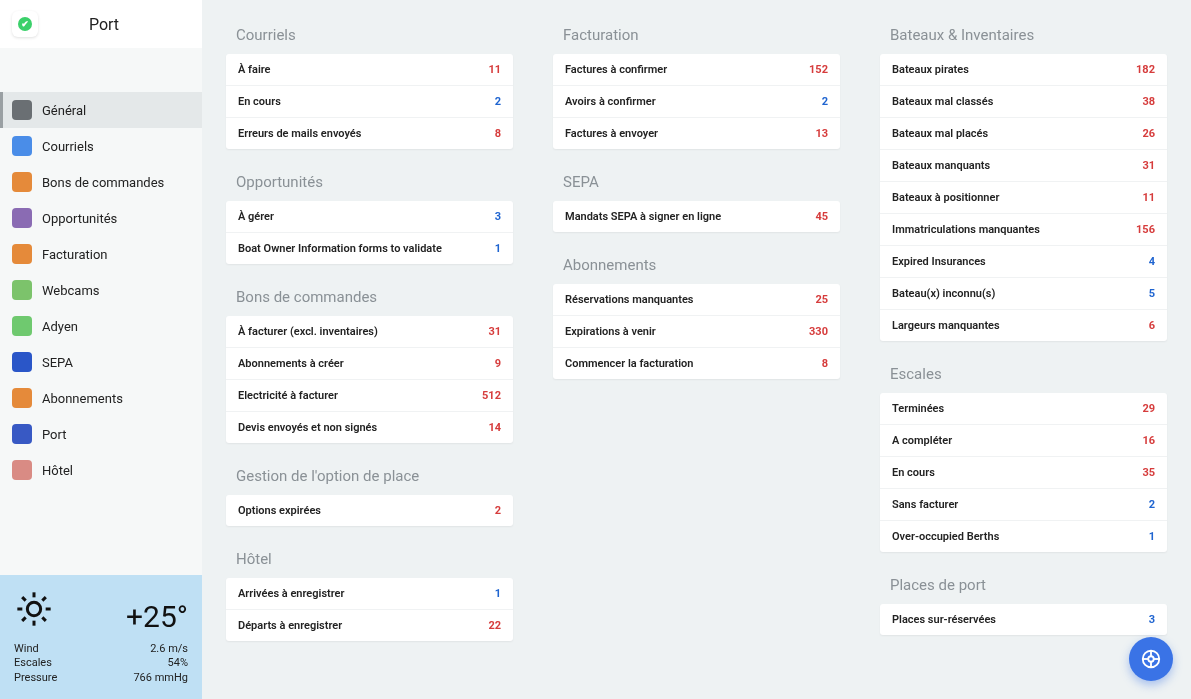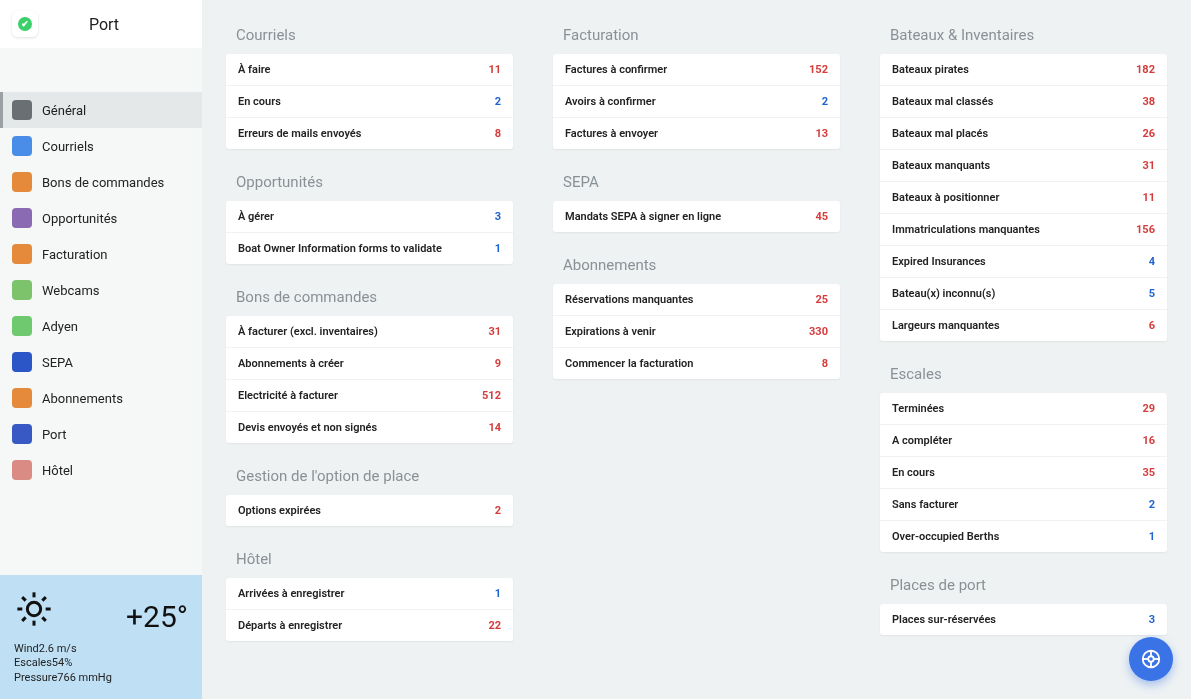--- a/index.html
+++ b/index.html
@@ -71,21 +71,21 @@
   }
   .weather-panel {
     background: #bfe0f4;
     padding: 14px 14px;
     color: #111;
   }
   .weather-top { display: flex; align-items: flex-end; justify-content: space-between; }
   .sun-icon { font-size: 34px; line-height: 1; }
   .temp { font-size: 30px; font-weight: 400; }
   .weather-rows { margin-top: 8px; font-size: 11px; color: #222; }
-  .weather-row { display: flex; line-height: 1.3; }
+  .weather-row { display: flex; justify-content: space-between; line-height: 1.3; }
 
   .main {
     flex: 1;
     overflow-y: auto;
     padding: 20px 24px;
     display: flex;
     gap: 40px;
     align-items: flex-start;
     height: 100%;
   }

